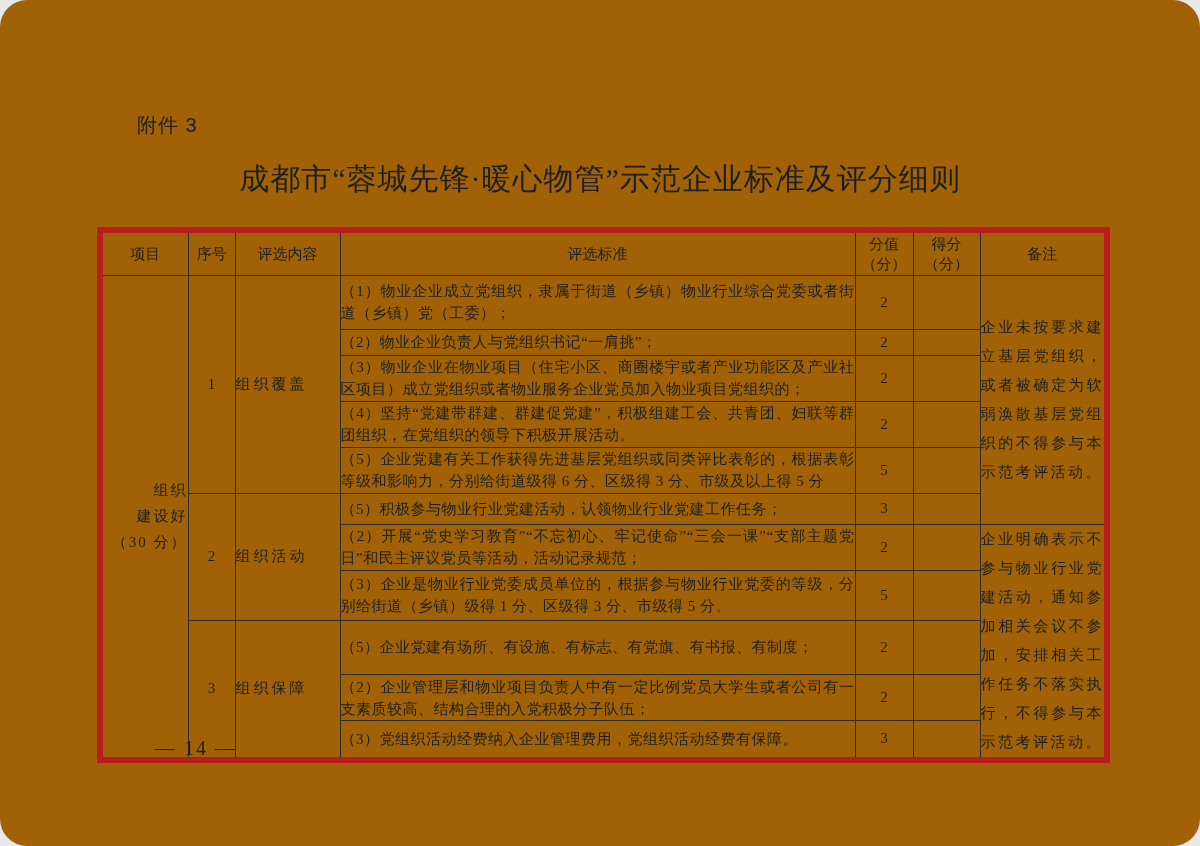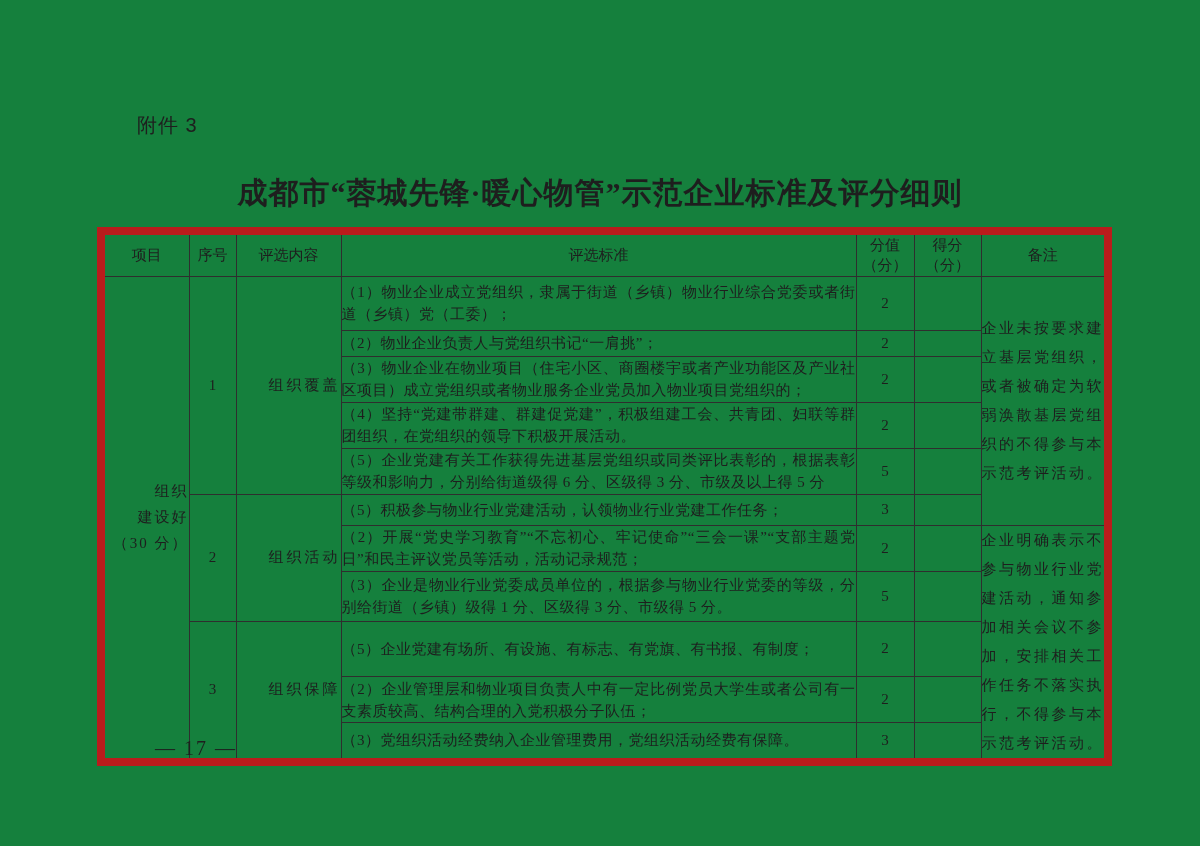--- a/index.html
+++ b/index.html
@@ -3,48 +3,49 @@
 <meta charset="utf-8">
 <style>
   html,body{margin:0;padding:0;}
   body{
     background:#e9e9e9;
     font-family:"Liberation Serif","DejaVu Serif",serif;
   }
   .sheet{
     position:relative;
     width:1200px;height:846px;
-    background:#15803d;
+    background:#a16207;
     color:#1e1e1e;
     overflow:hidden;
+    border-radius:27px;
   }
   .attachment-label{
     position:absolute;
     left:137px;top:112px;
     font-family:"Liberation Sans","DejaVu Sans",sans-serif;
     font-size:20px;
     letter-spacing:1px;
   }
   .doc-title{
     position:absolute;
-    top:173px;left:0;
+    top:159px;left:0;
     width:100%;
     text-align:center;
     font-size:30px;
-    font-weight:bold;
+    font-weight:normal;
     letter-spacing:1px;
     font-family:"Liberation Serif","DejaVu Serif",serif;
   }
   table.eval{
     position:absolute;
     left:97px;top:227px;
     width:1007px;
     border-collapse:collapse;
     table-layout:fixed;
-    border:8px solid #b91c1c;
+    border:6px solid #b91c1c;
   }
   table.eval th, table.eval td{
     border:1px solid #2e2e2e;
     font-weight:normal;
     font-size:15px;
     vertical-align:middle;
     padding:0;
     overflow:hidden;
   }
   th.hdr{
@@ -55,21 +56,21 @@
   td.project-cell{
     text-align:right;
     line-height:26px;
     letter-spacing:2px;
   }
   td.index-cell{
     text-align:center;
     font-size:16px;
   }
   td.content-cell{
-    text-align:right;
+    text-align:left;
     letter-spacing:3px;
   }
   td.standard-cell{
     text-align:justify;
     text-justify:inter-ideograph;
     padding:3px 8px 3px 9px;
     line-height:22px;
     letter-spacing:0.5px;
   }
   td.score-cell{
@@ -205,15 +206,15 @@
 
     <tr style="height:39px">
       <td class="standard-cell">（3）党组织活动经费纳入企业管理费用，党组织活动经费有保障。</td>
       <td class="score-cell">3</td>
       <td class="gained-cell"></td>
     </tr>
 
   </tbody>
     </table>
 
-  <div class="page-number">— 17 —</div>
+  <div class="page-number">— 14 —</div>
 
 </div>
 
 </body></html>

